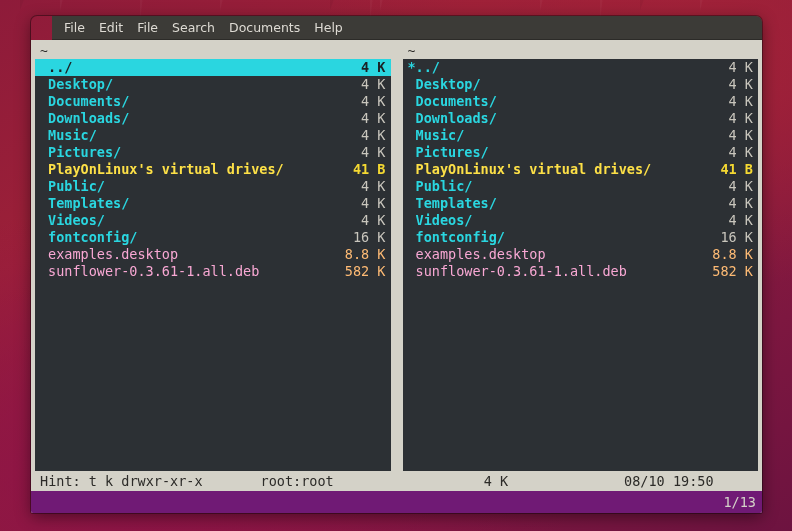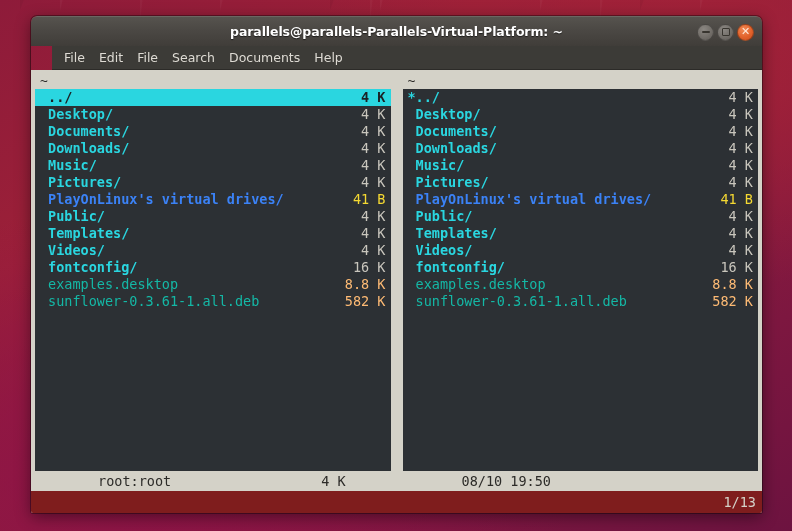--- a/index.html
+++ b/index.html
@@ -209,25 +209,25 @@
   }
 
   .row .fsize {
     flex: 0 0 auto;
     padding-left: 8px;
     text-align: right;
   }
 
   
   .t-dir   { color: #2ad6e0; font-weight: bold; }
-  .t-link  { color: #3b82f6; font-weight: bold; }
-  .t-file  { color: #14b8a6; }
+  .t-link  { color: #fde047; font-weight: bold; }
+  .t-file  { color: #f9a8d4; }
 
   .s-dir   { color: #c9c6bd; }
-  .s-link  { color: #f5d932; font-weight: normal; }
+  .s-link  { color: #f5d932; font-weight: bold; }
   .s-file  { color: #fdba74; }
 
   .row.selected {
     background: #2ad6e0;
   }
   .row.selected .fname,
   .row.selected .fsize,
   .row.selected .marker {
     color: #1b2024;
     font-weight: bold;
@@ -250,53 +250,39 @@
 
   .st-hint { flex: 0 0 auto; }
   .st-owner { flex: 0 0 auto; margin-left: 58px; text-align: center; }
   .st-size { flex: 0 0 auto; margin-left: 150px; }
   .st-time { flex: 0 0 auto; margin-left: 116px; }
 
   .cmdline {
     flex: 0 0 22px;
     height: 22px;
     line-height: 22px;
-    background: #7f1d1d;
+    background: #701a75;
     color: #d4d2c8;
     font-family: "DejaVu Sans Mono", monospace;
     font-size: 13.5px;
     display: flex;
     align-items: center;
     justify-content: flex-end;
     padding: 0 6px;
     white-space: nowrap;
     margin: 0 -4px 0 -4px;
   }
 </style>
 </head>
 <body>
 
 <div class="wallpaper-streaks"></div>
 
 <div class="terminal-window">
 
-  <div class="titlebar">
-    <div class="window-title">parallels@parallels-Parallels-Virtual-Platform: ~</div>
-    <div class="window-controls">
-      <div class="wbtn min">
-        <span class="glyph-dash"></span>
-      </div>
-      <div class="wbtn max">
-        <span class="glyph-square"></span>
-      </div>
-      <div class="wbtn close">
-        <span class="glyph-x">✕</span>
-      </div>
-    </div>
-  </div>
 
   <div class="menubar">
     <div class="menu-item">File</div>
     <div class="menu-item">Edit</div>
     <div class="menu-item">File</div>
     <div class="menu-item">Search</div>
     <div class="menu-item">Documents</div>
     <div class="menu-item">Help</div>
   </div>
 
@@ -442,20 +428,21 @@
               <span class="marker"></span>
               <span class="fname t-file">sunflower-0.3.61-1.all.deb</span>
               <span class="fsize s-file">582 K</span>
             </div>
           </div>
       </div>
 
     </div>
 
     <div class="statusline">
+      <span class="st-hint">Hint: t k drwxr-xr-x</span>
       <span class="st-owner">root:root</span>
       <span class="st-size">4 K</span>
       <span class="st-time">08/10 19:50</span>
     </div>
 
     <div class="cmdline">
       <span>1/13</span>
     </div>
 
   </div>

